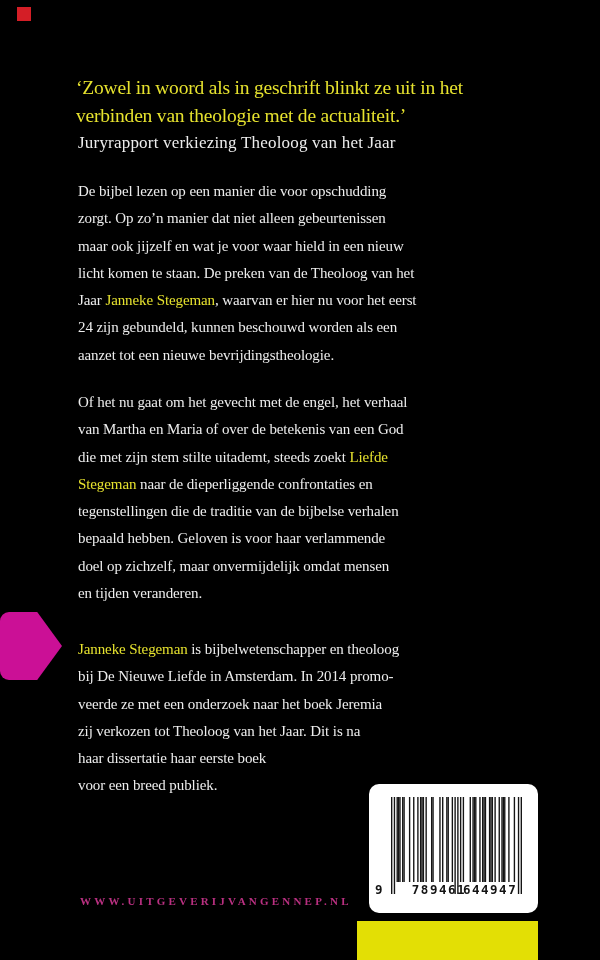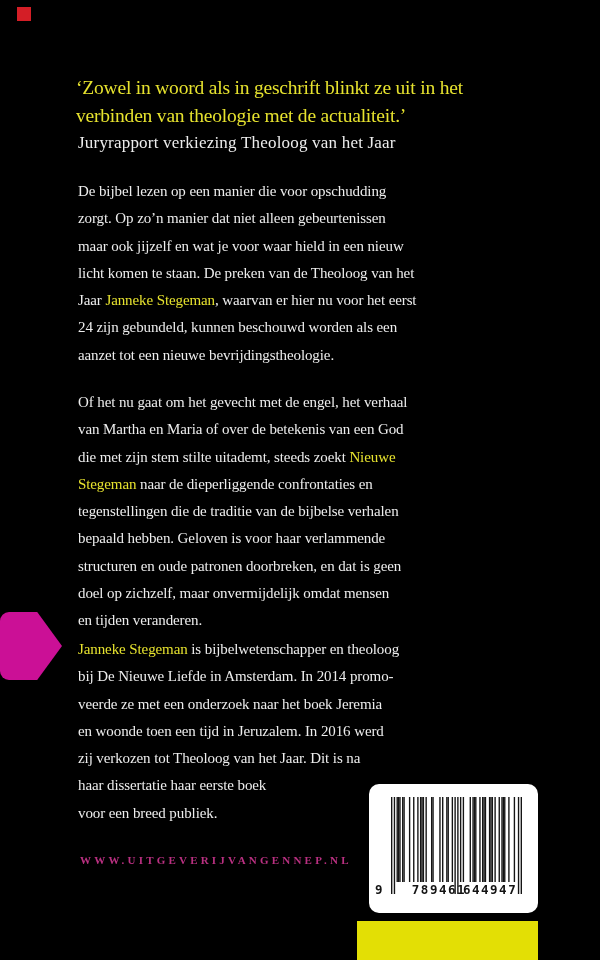--- a/index.html
+++ b/index.html
@@ -17,21 +17,21 @@
   .para{position:absolute;left:78px;width:500px;
     color:var(--body-text);font-size:15px;line-height:27.3px;letter-spacing:-0.1px;}
   .para .hl, .quote .hl{color:var(--accent-yellow);}
   .para1{top:178px;}
   .para2{top:389px;}
   .para3{top:636px;}
   .arrow{position:absolute;left:0;top:612px;width:62px;height:68px;
     background:var(--arrow-magenta);
     border-radius:9px 0 0 9px;
     clip-path:polygon(0 0,60% 0,100% 50%,60% 100%,0 100%);}
-  .website{position:absolute;left:80px;top:854px;
+  .website{position:absolute;left:80px;top:895px;
     color:var(--url-magenta);font-size:11px;font-weight:700;letter-spacing:3.2px;}
   .barcode-box{position:absolute;left:369px;top:784px;width:169px;height:129px;
     background:var(--barcode-box);border-radius:10px;}
   .barcode-svg{position:absolute;left:22px;top:13px;width:131px;height:97px;display:block;}
   .barcode-digits{position:absolute;left:0;top:97px;width:169px;height:20px;
     font-family:"DejaVu Sans Mono", monospace;font-size:12.5px;font-weight:700;
     color:var(--barcode-bars);}
   .barcode-digits span{position:absolute;top:1px;}
   .bd-0{left:6px;}
   .bd-1{left:39px;width:58px;text-align:right;letter-spacing:1.5px;}
@@ -59,36 +59,34 @@
       <div class="line"><span>maar ook jijzelf en wat je voor waar hield in een nieuw</span></div>
       <div class="line"><span>licht komen te staan. De preken van de Theoloog van het</span></div>
       <div class="line"><span>Jaar </span><span class="hl">Janneke Stegeman</span><span>, waarvan er hier nu voor het eerst</span></div>
       <div class="line"><span>24 zijn gebundeld, kunnen beschouwd worden als een</span></div>
       <div class="line"><span>aanzet tot een nieuwe bevrijdingstheologie.</span></div>
     </div>
 
   <div class="para para2">
       <div class="line"><span>Of het nu gaat om het gevecht met de engel, het verhaal</span></div>
       <div class="line"><span>van Martha en Maria of over de betekenis van een God</span></div>
-      <div class="line"><span>die met zijn stem stilte uitademt, steeds zoekt </span><span class="hl">Nieuwe</span></div>
+      <div class="line"><span>die met zijn stem stilte uitademt, steeds zoekt </span><span class="hl">Liefde</span></div>
       <div class="line"><span class="hl">Stegeman</span><span> naar de dieperliggende confrontaties en</span></div>
       <div class="line"><span>tegenstellingen die de traditie van de bijbelse verhalen</span></div>
       <div class="line"><span>bepaald hebben. Geloven is voor haar verlammende</span></div>
-      <div class="line"><span>structuren en oude patronen doorbreken, en dat is geen</span></div>
       <div class="line"><span>doel op zichzelf, maar onvermijdelijk omdat mensen</span></div>
       <div class="line"><span>en tijden veranderen.</span></div>
     </div>
 
   <div class="arrow"></div>
 
   <div class="para para3">
       <div class="line"><span class="hl">Janneke Stegeman</span><span> is bijbelwetenschapper en theoloog</span></div>
       <div class="line"><span>bij De Nieuwe Liefde in Amsterdam. In 2014 promo-</span></div>
       <div class="line"><span>veerde ze met een onderzoek naar het boek Jeremia</span></div>
-      <div class="line"><span>en woonde toen een tijd in Jeruzalem. In 2016 werd</span></div>
       <div class="line"><span>zij verkozen tot Theoloog van het Jaar. Dit is na</span></div>
       <div class="line"><span>haar dissertatie haar eerste boek</span></div>
       <div class="line"><span>voor een breed publiek.</span></div>
     </div>
 
   <div class="website">WWW.UITGEVERIJVANGENNEP.NL</div>
 
   <div class="barcode-box">
     <svg class="barcode-svg" id="barcode-svg" viewBox="0 0 95 97" preserveAspectRatio="none">
         <rect x="0" y="0" width="1" height="97" fill="var(--barcode-bars)"></rect>

